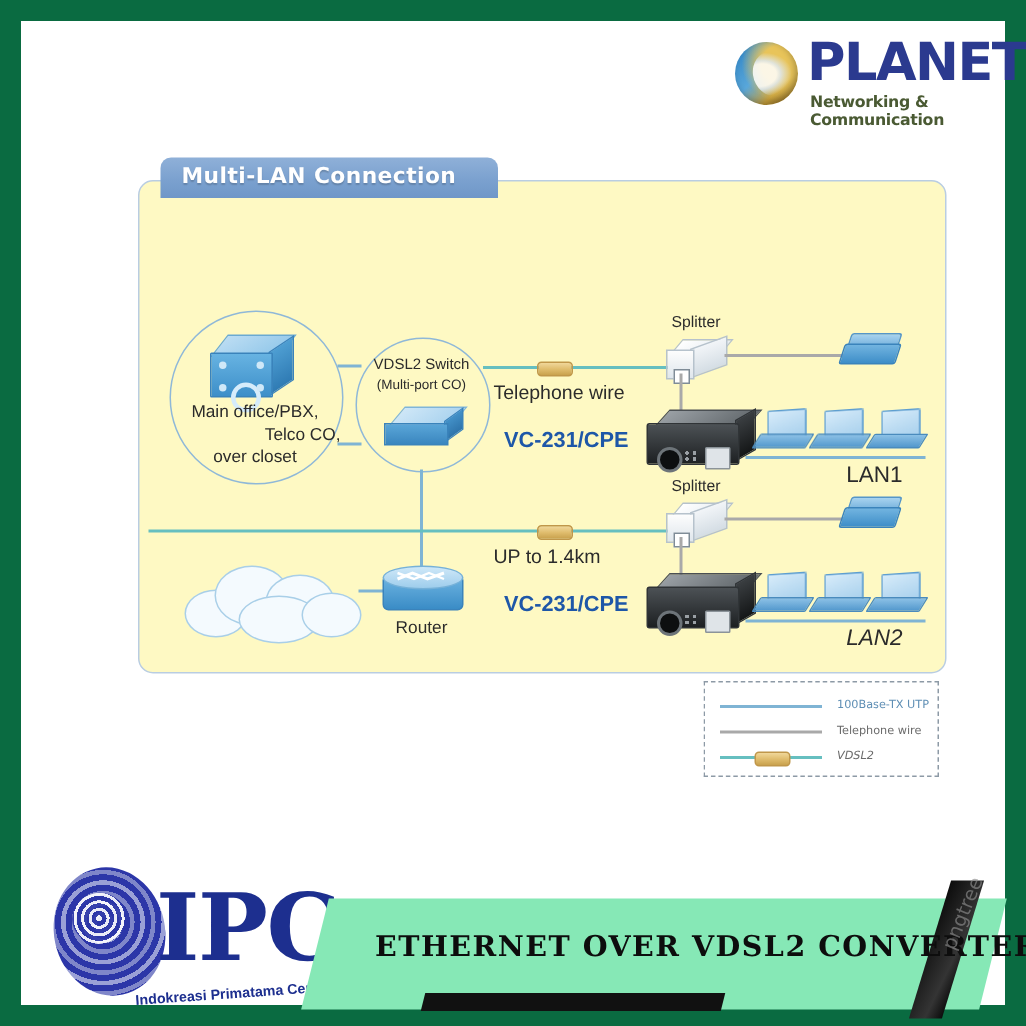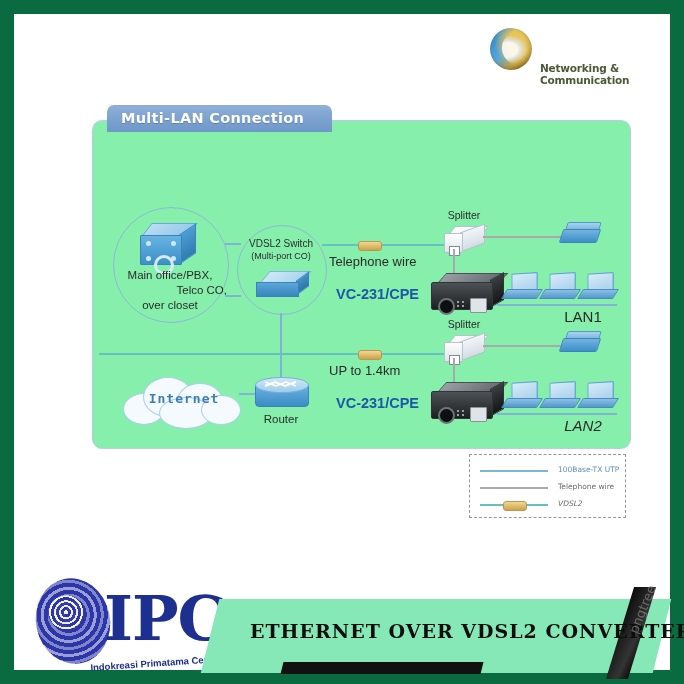--- a/index.html
+++ b/index.html
@@ -44,21 +44,21 @@
   }
   #planet-tag{
     position:absolute;left:50px;top:40px;
     font-family:"DejaVu Sans", sans-serif;
     font-size:10.5px;font-weight:bold;color:#4a5a33;letter-spacing:-0.2px;
   }
 
   
   #panel{
     position:absolute;left:78px;top:106px;width:537px;height:327px;
-    background:#86efac;border:1.5px solid #b9cde2;border-radius:10px;
+    background:#fef9c3;border:1.5px solid #b9cde2;border-radius:10px;
   }
   #panel-badge{
     position:absolute;left:14px;top:-16px;width:225px;height:27px;
     background:linear-gradient(180deg,#8fb0d8 0%,#7ba1cf 55%,#6f97c8 100%);
     border-radius:7px 7px 0 0;
     color:#ffffff;font-size:14.5px;font-weight:bold;letter-spacing:.3px;
     line-height:27px;padding-left:14px;box-sizing:border-box;
     font-family:"DejaVu Sans", sans-serif;
     text-shadow:0 1px 1px rgba(0,0,0,.18);
   }
@@ -328,20 +328,21 @@
   }
 </style>
 </head>
 <body>
 
 <div id="frame">
   <div id="page">
 
     <div id="planet-logo">
       <div id="planet-mark"></div>
+      <div id="planet-word">PLANET</div>
       <div id="planet-tag">Networking &amp; Communication</div>
     </div>
 
     <div id="panel">
 
       <div id="panel-badge">Multi-LAN Connection</div>
 
       <div class="circ" style="left:20px;top:86px;width:114px;height:114px;"></div>
 
       <div class="pbx" style="left:47px;top:102px;">
@@ -372,21 +373,20 @@
       <div class="ln ln-utp" style="left:132px;top:174px;width:16px;height:1.6px;"></div>
 
       <div class="ln ln-utp" style="left:187px;top:192px;width:1.6px;height:80px;"></div>
 
       <div class="cloud" style="left:26px;top:252px;">
         <div class="b" style="left:4px;top:20px;width:40px;height:30px;"></div>
         <div class="b" style="left:24px;top:4px;width:48px;height:38px;"></div>
         <div class="b" style="left:58px;top:10px;width:44px;height:34px;"></div>
         <div class="b" style="left:40px;top:24px;width:52px;height:30px;"></div>
         <div class="b" style="left:82px;top:22px;width:38px;height:28px;"></div>
-        <div class="cloud-label">Internet</div>
       </div>
       <div class="ln ln-utp" style="left:146px;top:272px;width:22px;height:1.6px;"></div>
 
       <div class="router" style="left:162px;top:256px;">
         <div class="rbody"></div>
         <div class="rtop"></div>
         <svg class="arr" viewBox="0 0 36 10">
           <path d="M2 7 L12 3 L22 7 L33 3" stroke="#ffffff" stroke-width="2" fill="none"></path>
           <path d="M2 3 L13 7 L23 3 L33 7" stroke="#ffffff" stroke-width="1.6" fill="none"></path>
         </svg>

